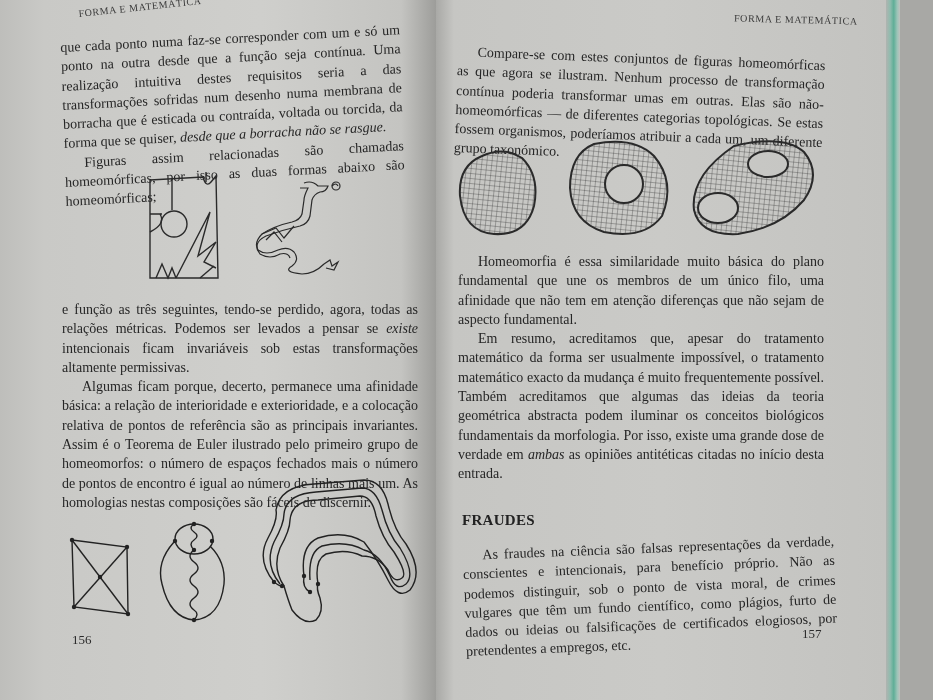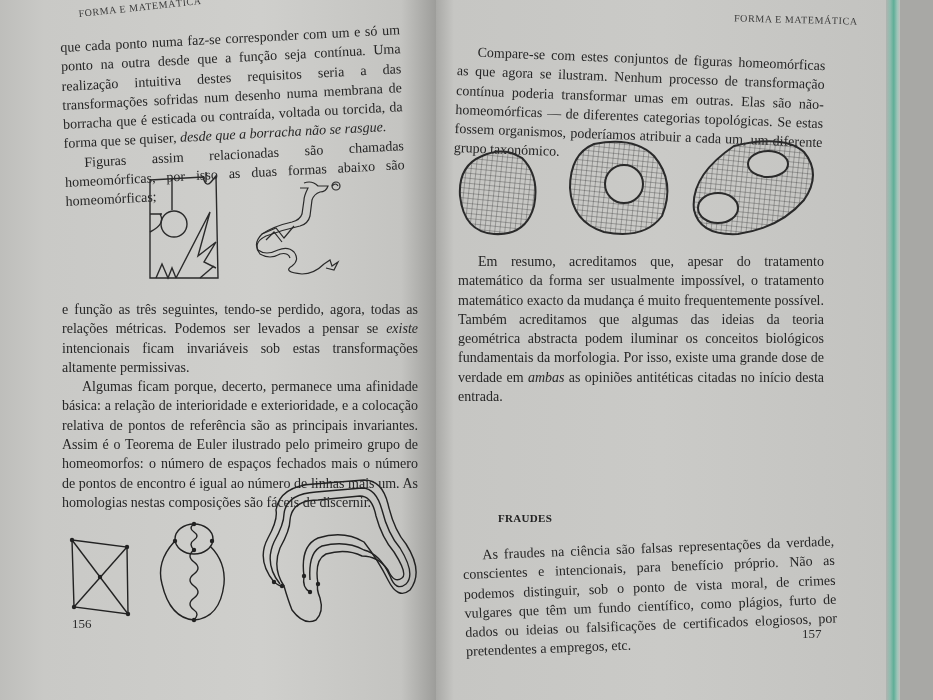--- a/index.html
+++ b/index.html
@@ -36,26 +36,26 @@
     position:absolute; font-size:14px; line-height:19.3px; text-align:justify; color:#262626;
   }
   .text p { margin:0; }
   .text p.indent { text-indent:20px; }
   .text em { font-style:italic; }
   .page-left .t1 { left:60px; top:38px; width:340px; transform:rotate(-3deg) skewX(-1deg); transform-origin:left top; }
   .page-left .t2 { left:62px; top:300px; width:356px; }
   .page-right .t1 { left:22px; top:42px; width:368px; transform:rotate(2.2deg); transform-origin:left top; }
   .page-right .t2 { left:22px; top:252px; width:366px; }
   .page-right .heading {
-    position:absolute; left:26px; top:512px; font-weight:bold; font-size:11px; letter-spacing:0.3px; color:#222;margin-left:36px;
+    position:absolute; left:26px; top:512px; font-weight:bold; font-size:15px; letter-spacing:0.3px; color:#222;
   }
   .page-right .t3 { left:26px; top:546px; width:372px; transform:rotate(-2.2deg); transform-origin:left top; }
 
   .page-number { position:absolute; font-size:13px; color:#2b2b2b; }
-  .page-left .page-number { left:72px; top:616px; }
+  .page-left .page-number { left:72px; top:632px; }
   .page-right .page-number { left:366px; top:626px;text-align:right; }
 
   svg.fig { position:absolute; overflow:visible; }
 </style>
 </head>
 <body>
 
 <div class="page page-left">
   <div class="running-head">Forma e Matemática</div>
 
@@ -173,20 +173,21 @@
       <circle cx="170" cy="48" r="19" fill="none" stroke="#2a2a2a" stroke-width="2"></circle>
     </g>
     <g>
       <path d="M280,10 Q330,-2 350,16 Q368,38 350,64 Q326,92 284,98 Q246,100 240,74 Q236,40 280,10 Z" fill="url(#hatch)" stroke="#2a2a2a" stroke-width="2" mask="url(#m3)"></path>
       <ellipse cx="314" cy="28" rx="20" ry="13" fill="none" stroke="#2a2a2a" stroke-width="2"></ellipse>
       <ellipse cx="264" cy="72" rx="20" ry="15" fill="none" stroke="#2a2a2a" stroke-width="2"></ellipse>
     </g>
   </svg>
 
   <div class="text t2">
+    <p class="indent">Homeomorfia é essa similaridade muito básica do plano fundamental que une os membros de um único filo, uma afinidade que não tem em atenção diferenças que não sejam de aspecto fundamental.</p>
     <p class="indent"><span>Em resumo, acreditamos que, apesar do tratamento matemático da forma ser usualmente impossível, o tratamento matemático exacto da mudança é muito frequentemente possível. Também acreditamos que algumas das ideias da teoria geométrica abstracta podem iluminar os conceitos biológicos fundamentais da morfologia. Por isso, existe uma grande dose de verdade em </span><em>ambas</em><span> as opiniões antitéticas citadas no início desta entrada.</span></p>
   </div>
 
   <div class="heading">FRAUDES</div>
 
   <div class="text t3">
     <p class="indent">As fraudes na ciência são falsas representações da verdade, conscientes e intencionais, para benefício próprio. Não as podemos distinguir, sob o ponto de vista moral, de crimes vulgares que têm um fundo científico, como plágios, furto de dados ou ideias ou falsificações de certificados elogiosos, por pretendentes a empregos, etc.</p>
   </div>
 
   <div class="page-number">157</div>

